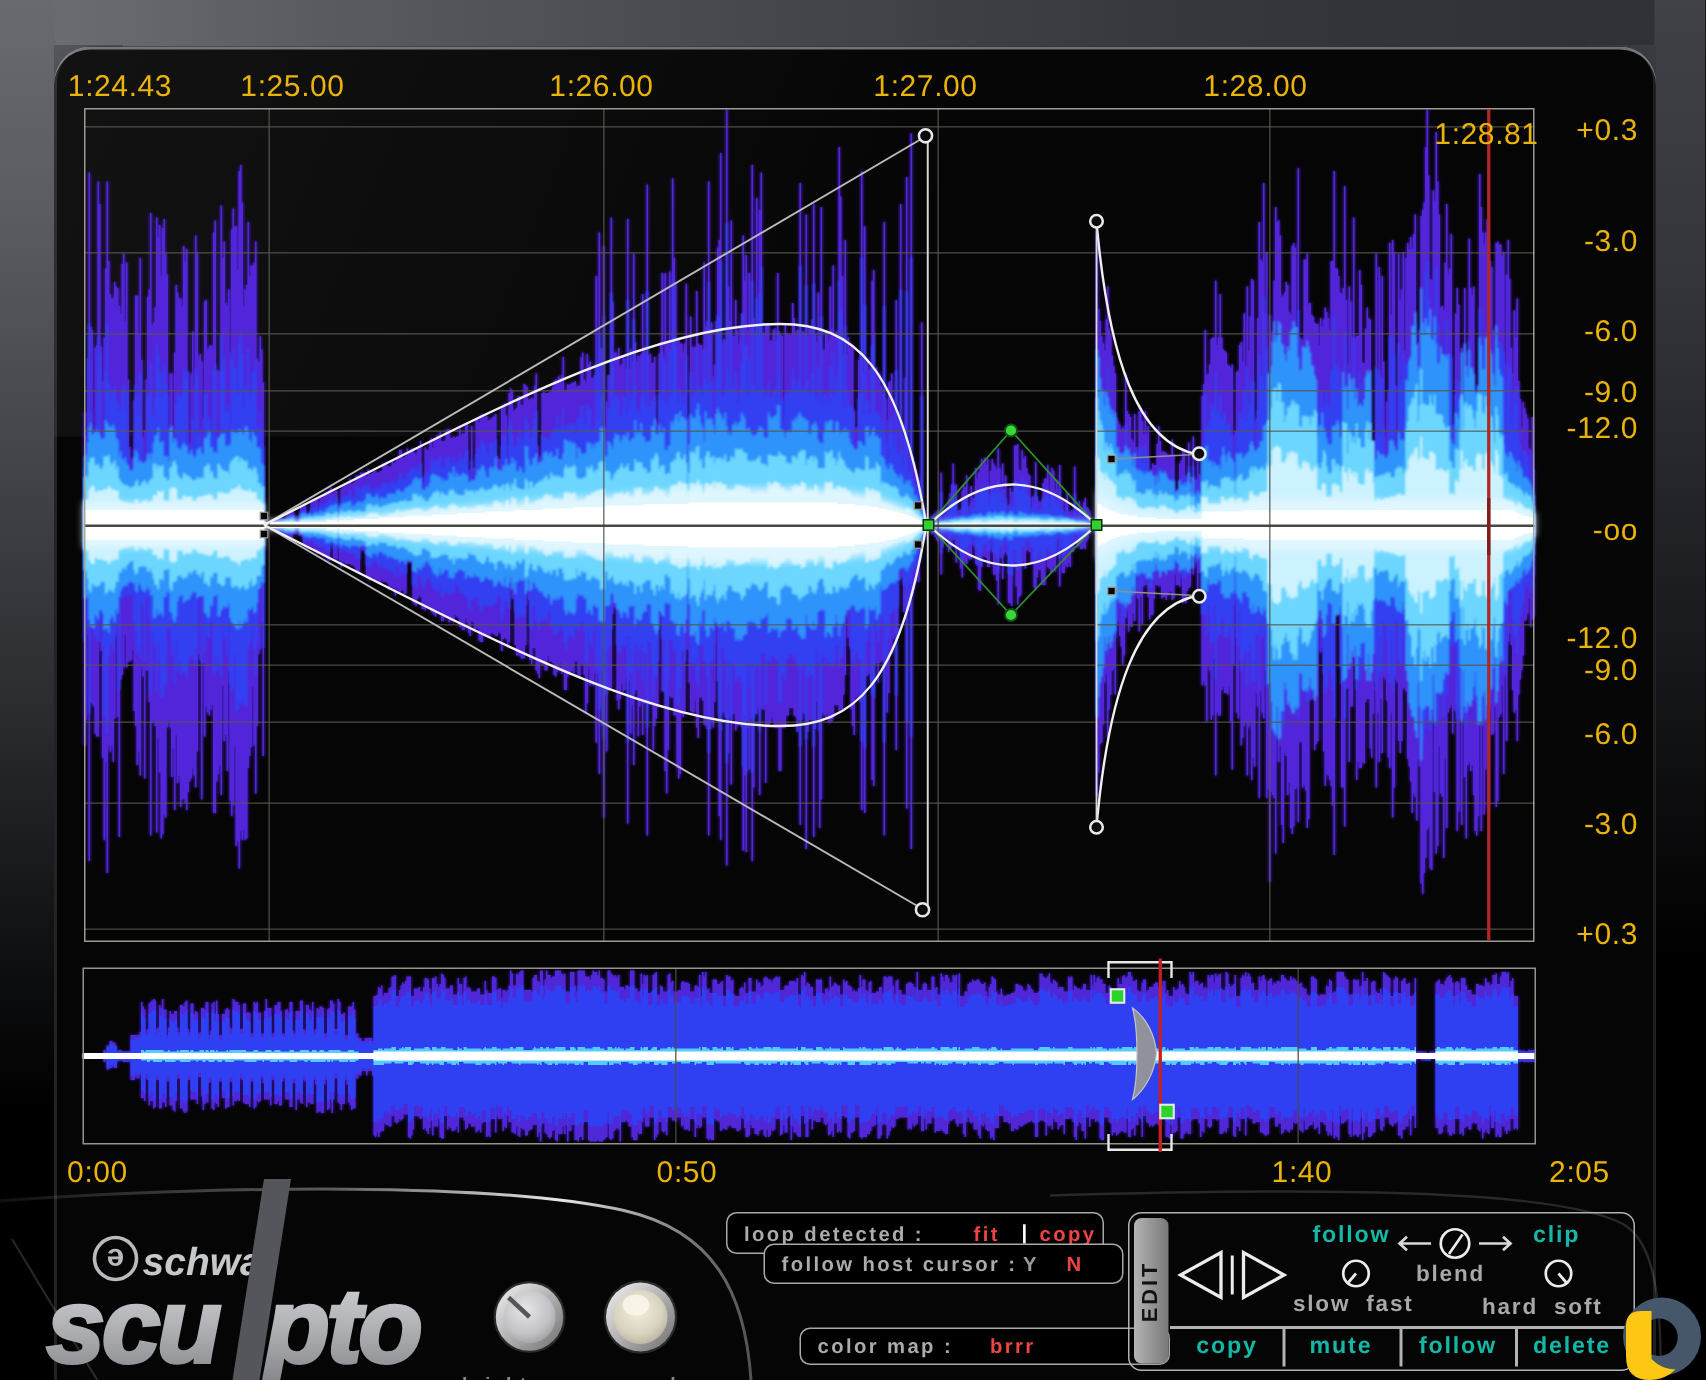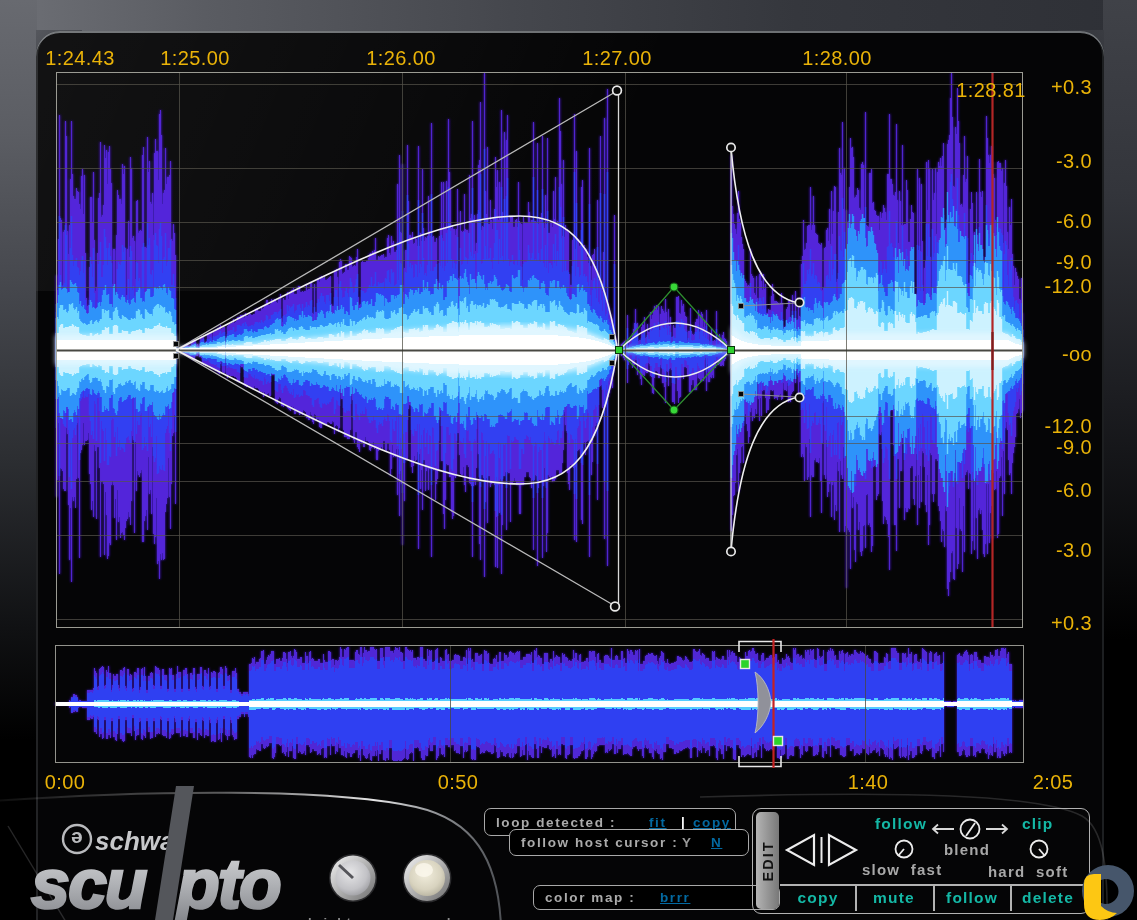--- a/index.html
+++ b/index.html
@@ -11,21 +11,21 @@
 #win{position:absolute;left:36px;top:31px;width:1068px;height:889px;
  background:#050506;border-radius:24px 24px 0 0;
  box-shadow:inset 0 2px 0 rgba(195,200,206,.55),inset 2px 0 0 rgba(110,114,120,.28),inset -2px 0 0 rgba(95,99,105,.28);}
 #win .sheen{position:absolute;left:0;top:0;width:1068px;height:260px;border-radius:24px 24px 0 0;
  background:linear-gradient(112deg,rgba(255,255,255,.055) 0%,rgba(255,255,255,.025) 34%,rgba(0,0,0,0) 55%);}
 .lbl{position:absolute;color:#eab308;font-size:20px;letter-spacing:.4px;}
 .ctr{transform:translateX(-50%);}
 .rt{transform:translateX(-100%);}
 .footbox{position:absolute;border:1.5px solid #a8a8a8;border-radius:7px;background:#000;
  color:#ababab;font-weight:bold;font-size:13.5px;letter-spacing:1.6px;}
-.footbox b{color:#0369a1;text-decoration:underline;}
+.footbox b{color:#ef4444;}
 #editpanel{position:absolute;left:752px;top:808px;width:336px;height:104px;border:1.5px solid #b2b2b2;border-radius:9px;}
 .wtxt{position:absolute;color:#14b8a6;font-weight:bold;font-size:15.5px;letter-spacing:1.2px;}
 .gtxt{position:absolute;color:#a8a8a8;font-weight:bold;font-size:15px;letter-spacing:1.2px;}
 svg{position:absolute;left:0;top:0;}
 </style></head>
 <body>
 <div id="topbar"></div>
 <div id="leftbar"></div>
 <div id="rightbar"></div>
 <div style="position:absolute;left:36px;top:30px;width:46px;height:46px;background:linear-gradient(135deg,#55575d,#3c3e44);"></div>

